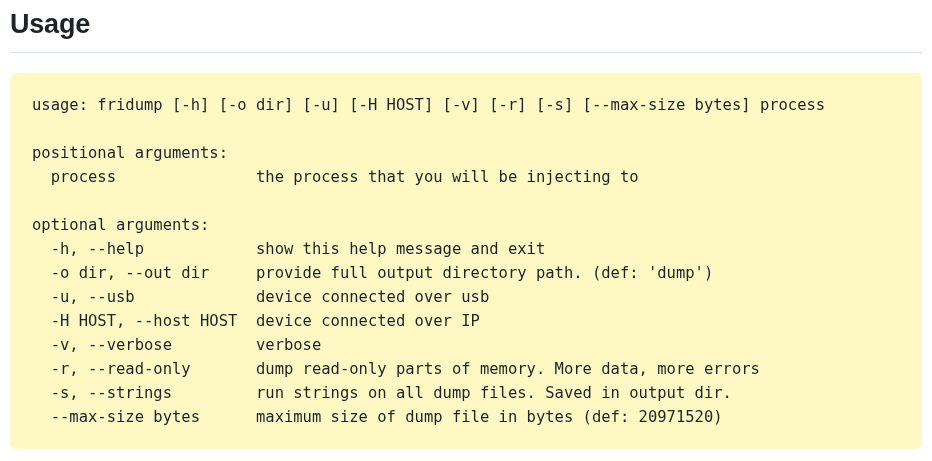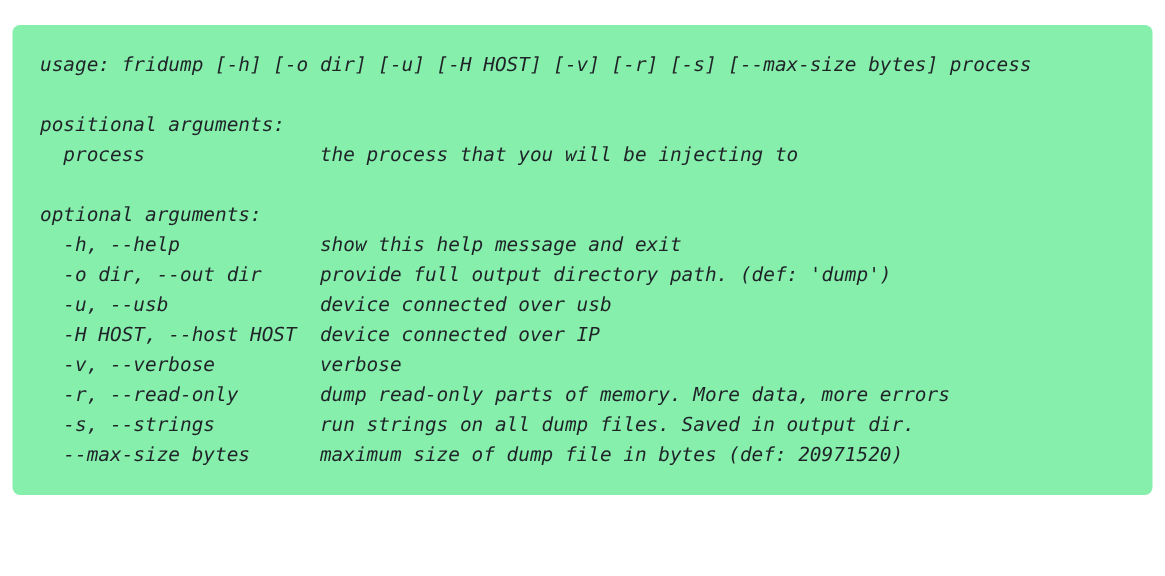--- a/index.html
+++ b/index.html
@@ -20,39 +20,39 @@
     padding-bottom: 10px;
     font-size: 27px;
     line-height: 1.25;
     font-weight: 700;
     letter-spacing: -0.2px;
     color: #1f2328;
     border-bottom: 1px solid #d8dee4;
   }
   .code-block {
     margin-top: 20px;
-    background: #86efac;
+    background: #fef9c3;
     border-radius: 6px;
     padding: 20px 22px;
     overflow: hidden;
-    font-style: italic;
   }
   .code-block pre {
     margin: 0;
     font-family: "DejaVu Sans Mono", "Liberation Mono", monospace;
     font-size: 15.5px;
     line-height: 24px;
     color: #1f2328;
     white-space: pre;
   }
 </style>
 </head>
 <body>
 
 <div class="content">
+  <h1 class="section-heading">Usage</h1>
 
   <div class="code-block">
     <pre>usage: fridump [-h] [-o dir] [-u] [-H HOST] [-v] [-r] [-s] [--max-size bytes] process
 
 positional arguments:
   process               the process that you will be injecting to
 
 optional arguments:
   -h, --help            show this help message and exit
   -o dir, --out dir     provide full output directory path. (def: 'dump')

